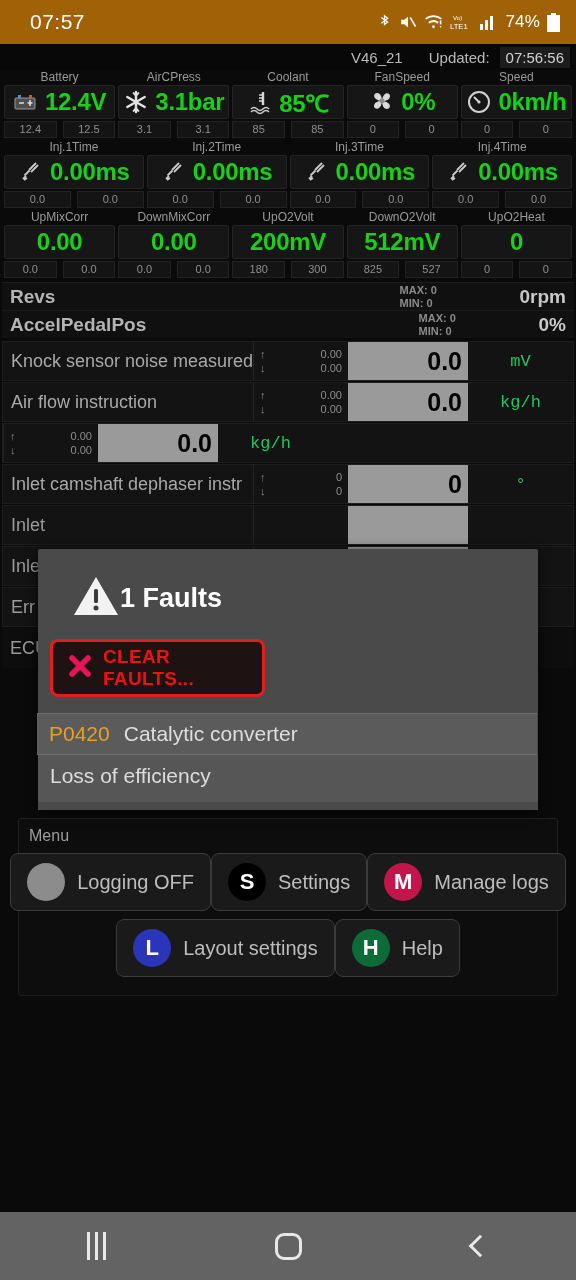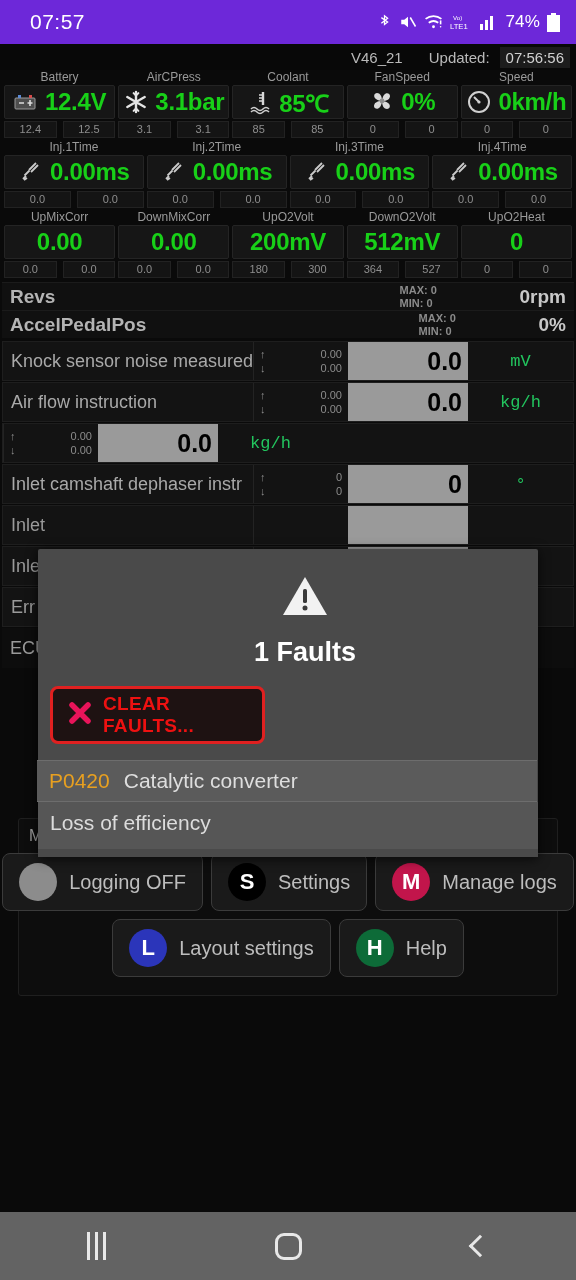--- a/index.html
+++ b/index.html
@@ -7,21 +7,21 @@
     width: 576px; height: 1280px;
     background: #000;
     font-family: "Liberation Sans", sans-serif;
     overflow: hidden;
   }
   #screen { position: relative; width: 576px; height: 1280px; background: #000; }
 
   
   .statusbar {
     position: absolute; top: 0; left: 0; width: 576px; height: 44px;
-    background: #6d28d9; color: #fff; display: flex; align-items: center;
+    background: #a16207; color: #fff; display: flex; align-items: center;
     padding: 4px 16px;
   }
   .sb-clock { font-size: 21px; letter-spacing: .5px; margin-left: 14px; }
   .sb-right { margin-left: auto; display: flex; align-items: center; gap: 7px; }
   .sb-icon { display: inline-flex; align-items: center; justify-content: flex-start; color: #fff; }
   .sb-batt { font-size: 17px; letter-spacing: .2px; }
 
   
   .app {
     position: absolute; top: 44px; left: 0; width: 576px; height: 1180px;
@@ -98,39 +98,39 @@
     width: 105px; flex: none; font-size: 17px; color: #22c55e;
     display: flex; align-items: center; justify-content: center; font-family: Liberation Mono, monospace;
   }
 
   
   .menupanel {
     position: absolute; left: 18px; top: 774px; width: 540px; height: 178px;
     background: #0d0d0d; border: 1px solid #1f1f1f; border-radius: 3px;
   }
   .menupanel .mtitle { font-size: 16px; color: #9d9d9d; padding: 8px 0 0 10px; }
-  .mbtnrow { display: flex; justify-content: center; gap: 8px; margin-top: 8px; }
+  .mbtnrow { display: flex; justify-content: center; gap: 0; margin-top: 8px; }
   .mbtn {
     display: flex; align-items: center; gap: 12px;
     border: 1px solid #3b3b3b; border-radius: 8px; background: #1a1a1a;
     padding: 10px 16px; height: 58px;
   }
   .mbtn .blabel { font-size: 20px; color: #bdbdbd; white-space: nowrap; }
   .badge {
     width: 38px; height: 38px; border-radius: 50%; flex: none;
     display: flex; align-items: center; justify-content: center;
     font-size: 22px; font-weight: bold; color: #fff;
   }
 
   
   .dialog {
     position: absolute; left: 38px; top: 505px; width: 500px;
     background: #4a4a4a; border-radius: 2px; box-shadow: 0 2px 12px rgba(0,0,0,.7);
   }
-  .dlg-head { display: flex; align-items: center; gap: 16px; padding: 26px 0 0 34px; flex-direction: column; }
+  .dlg-head { display: flex; align-items: center; padding: 26px 0 0 34px; }
   .dlg-head .dtitle { font-size: 27px; font-weight: bold; color: #fff; }
   .clearbtn {
     margin: 18px 0 16px 12px; width: 215px; height: 58px;
     border: 3px solid #e02020; border-radius: 8px; background: #1e1212;
     display: flex; align-items: center; gap: 10px; padding-left: 14px;
   }
   .clearbtn .ctext { color: #ee1111; font-size: 19px; font-weight: bold; letter-spacing: .3px; }
   .faultrow {
     background: #5b5b5b; border-top: 1px solid #6d6d6d; border-bottom: 1px solid #6d6d6d;
     display: flex; align-items: center; gap: 14px; padding: 8px 0 8px 12px;
@@ -432,21 +432,21 @@
             <span>180</span>
             <span>300</span>
           </div>
         </div>
         <div class="gcell">
           <div class="lbl">DownO2Volt</div>
           <div class="val">
               <span class="num">512mV</span>
             </div>
           <div class="mm">
-            <span>364</span>
+            <span>825</span>
             <span>527</span>
           </div>
         </div>
         <div class="gcell">
           <div class="lbl">UpO2Heat</div>
           <div class="val">
               <span class="num">0</span>
             </div>
           <div class="mm">
             <span>0</span>

